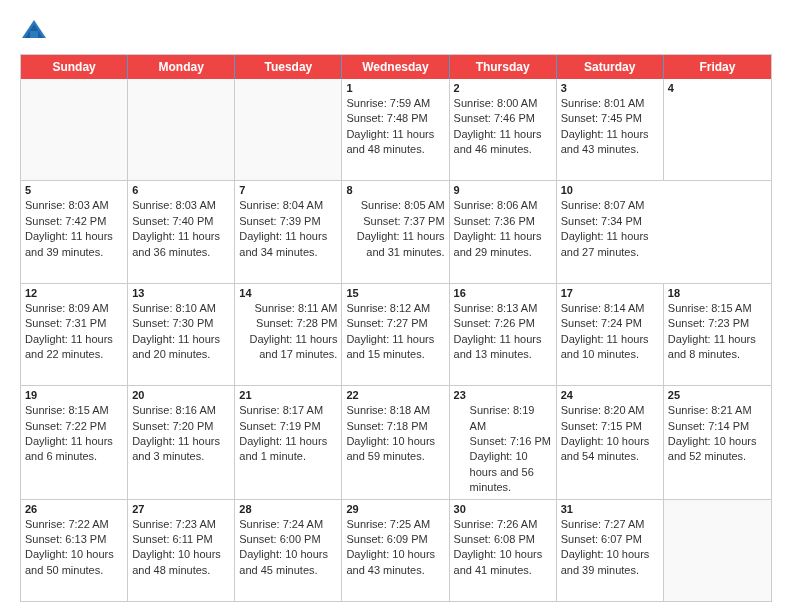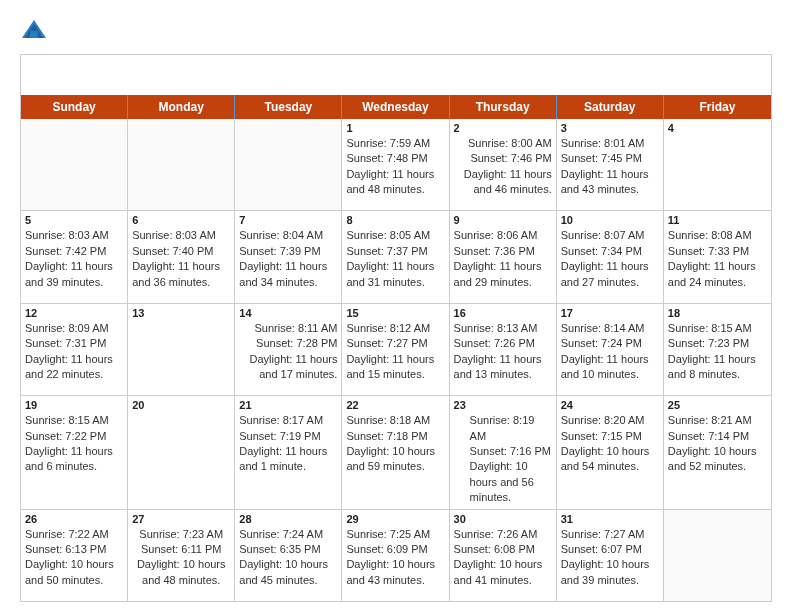--- a/index.html
+++ b/index.html
@@ -54,22 +54,21 @@
     }
     .calendar {
       flex: 1;
       display: flex;
       flex-direction: column;
       border: 1px solid #ccc;
     }
     .cal-header-row {
       display: grid;
       grid-template-columns: repeat(7, 1fr);
-      background: #c2410c;
-      margin-top: 40px;
+      background: #ef4444;
     }
     .cal-header-cell {
       color: #fff;
       font-size: 12px;
       font-weight: bold;
       padding: 5px 4px;
       text-align: center;
       border-right: 1px solid #5599cc;
     }
     .cal-header-cell:last-child { border-right: none; }
@@ -145,21 +144,21 @@
           <div class="cal-cell empty"></div>
           <div class="cal-cell empty"></div>
           <div class="cal-cell">
             <div class="day-num">1</div>
             <div class="day-info" style="white-space: pre-line;">Sunrise: 7:59 AM
 Sunset: 7:48 PM
 Daylight: 11 hours and 48 minutes.</div>
           </div>
           <div class="cal-cell">
             <div class="day-num">2</div>
-            <div class="day-info" style="white-space: pre-line; text-align: right;">Sunrise: 8:00 AM
+            <div class="day-info" style="white-space: pre-line;">Sunrise: 8:00 AM
 Sunset: 7:46 PM
 Daylight: 11 hours and 46 minutes.</div>
           </div>
           <div class="cal-cell">
             <div class="day-num">3</div>
             <div class="day-info" style="white-space: pre-line;">Sunrise: 8:01 AM
 Sunset: 7:45 PM
 Daylight: 11 hours and 43 minutes.</div>
           </div>
           <div class="cal-cell">
@@ -180,52 +179,49 @@
 Daylight: 11 hours and 36 minutes.</div>
           </div>
           <div class="cal-cell">
             <div class="day-num">7</div>
             <div class="day-info" style="white-space: pre-line;">Sunrise: 8:04 AM
 Sunset: 7:39 PM
 Daylight: 11 hours and 34 minutes.</div>
           </div>
           <div class="cal-cell">
             <div class="day-num">8</div>
-            <div class="day-info" style="white-space: pre-line;">Sunrise: 8:05 AM
+            <div class="day-info" style="white-space: pre-line; text-align: right;">Sunrise: 8:05 AM
 Sunset: 7:37 PM
 Daylight: 11 hours and 31 minutes.</div>
           </div>
           <div class="cal-cell">
             <div class="day-num">9</div>
             <div class="day-info" style="white-space: pre-line;">Sunrise: 8:06 AM
 Sunset: 7:36 PM
 Daylight: 11 hours and 29 minutes.</div>
           </div>
           <div class="cal-cell">
             <div class="day-num">10</div>
             <div class="day-info" style="white-space: pre-line;">Sunrise: 8:07 AM
 Sunset: 7:34 PM
 Daylight: 11 hours and 27 minutes.</div>
           </div>
-          <div class="cal-cell">
-            <div class="day-num">11</div>
-            <div class="day-info" style="white-space: pre-line;">Sunrise: 8:08 AM
-Sunset: 7:33 PM
-Daylight: 11 hours and 24 minutes.</div>
-          </div>
         </div>
         <div class="cal-row">
           <div class="cal-cell">
             <div class="day-num">12</div>
             <div class="day-info" style="white-space: pre-line;">Sunrise: 8:09 AM
 Sunset: 7:31 PM
 Daylight: 11 hours and 22 minutes.</div>
           </div>
           <div class="cal-cell">
             <div class="day-num">13</div>
+            <div class="day-info" style="white-space: pre-line;">Sunrise: 8:10 AM
+Sunset: 7:30 PM
+Daylight: 11 hours and 20 minutes.</div>
           </div>
           <div class="cal-cell">
             <div class="day-num">14</div>
             <div class="day-info" style="white-space: pre-line; text-align: right;">Sunrise: 8:11 AM
 Sunset: 7:28 PM
 Daylight: 11 hours and 17 minutes.</div>
           </div>
           <div class="cal-cell">
             <div class="day-num">15</div>
             <div class="day-info" style="white-space: pre-line;">Sunrise: 8:12 AM
@@ -253,20 +249,23 @@
         </div>
         <div class="cal-row">
           <div class="cal-cell">
             <div class="day-num">19</div>
             <div class="day-info" style="white-space: pre-line;">Sunrise: 8:15 AM
 Sunset: 7:22 PM
 Daylight: 11 hours and 6 minutes.</div>
           </div>
           <div class="cal-cell">
             <div class="day-num">20</div>
+            <div class="day-info" style="white-space: pre-line;">Sunrise: 8:16 AM
+Sunset: 7:20 PM
+Daylight: 11 hours and 3 minutes.</div>
           </div>
           <div class="cal-cell">
             <div class="day-num">21</div>
             <div class="day-info" style="white-space: pre-line;">Sunrise: 8:17 AM
 Sunset: 7:19 PM
 Daylight: 11 hours and 1 minute.</div>
           </div>
           <div class="cal-cell">
             <div class="day-num">22</div>
             <div class="day-info" style="white-space: pre-line;">Sunrise: 8:18 AM
@@ -294,28 +293,28 @@
         </div>
         <div class="cal-row">
           <div class="cal-cell">
             <div class="day-num">26</div>
             <div class="day-info" style="white-space: pre-line;">Sunrise: 7:22 AM
 Sunset: 6:13 PM
 Daylight: 10 hours and 50 minutes.</div>
           </div>
           <div class="cal-cell">
             <div class="day-num">27</div>
-            <div class="day-info" style="white-space: pre-line; text-align: center;">Sunrise: 7:23 AM
+            <div class="day-info" style="white-space: pre-line;">Sunrise: 7:23 AM
 Sunset: 6:11 PM
 Daylight: 10 hours and 48 minutes.</div>
           </div>
           <div class="cal-cell">
             <div class="day-num">28</div>
             <div class="day-info" style="white-space: pre-line;">Sunrise: 7:24 AM
-Sunset: 6:35 PM
+Sunset: 6:00 PM
 Daylight: 10 hours and 45 minutes.</div>
           </div>
           <div class="cal-cell">
             <div class="day-num">29</div>
             <div class="day-info" style="white-space: pre-line;">Sunrise: 7:25 AM
 Sunset: 6:09 PM
 Daylight: 10 hours and 43 minutes.</div>
           </div>
           <div class="cal-cell">
             <div class="day-num">30</div>

